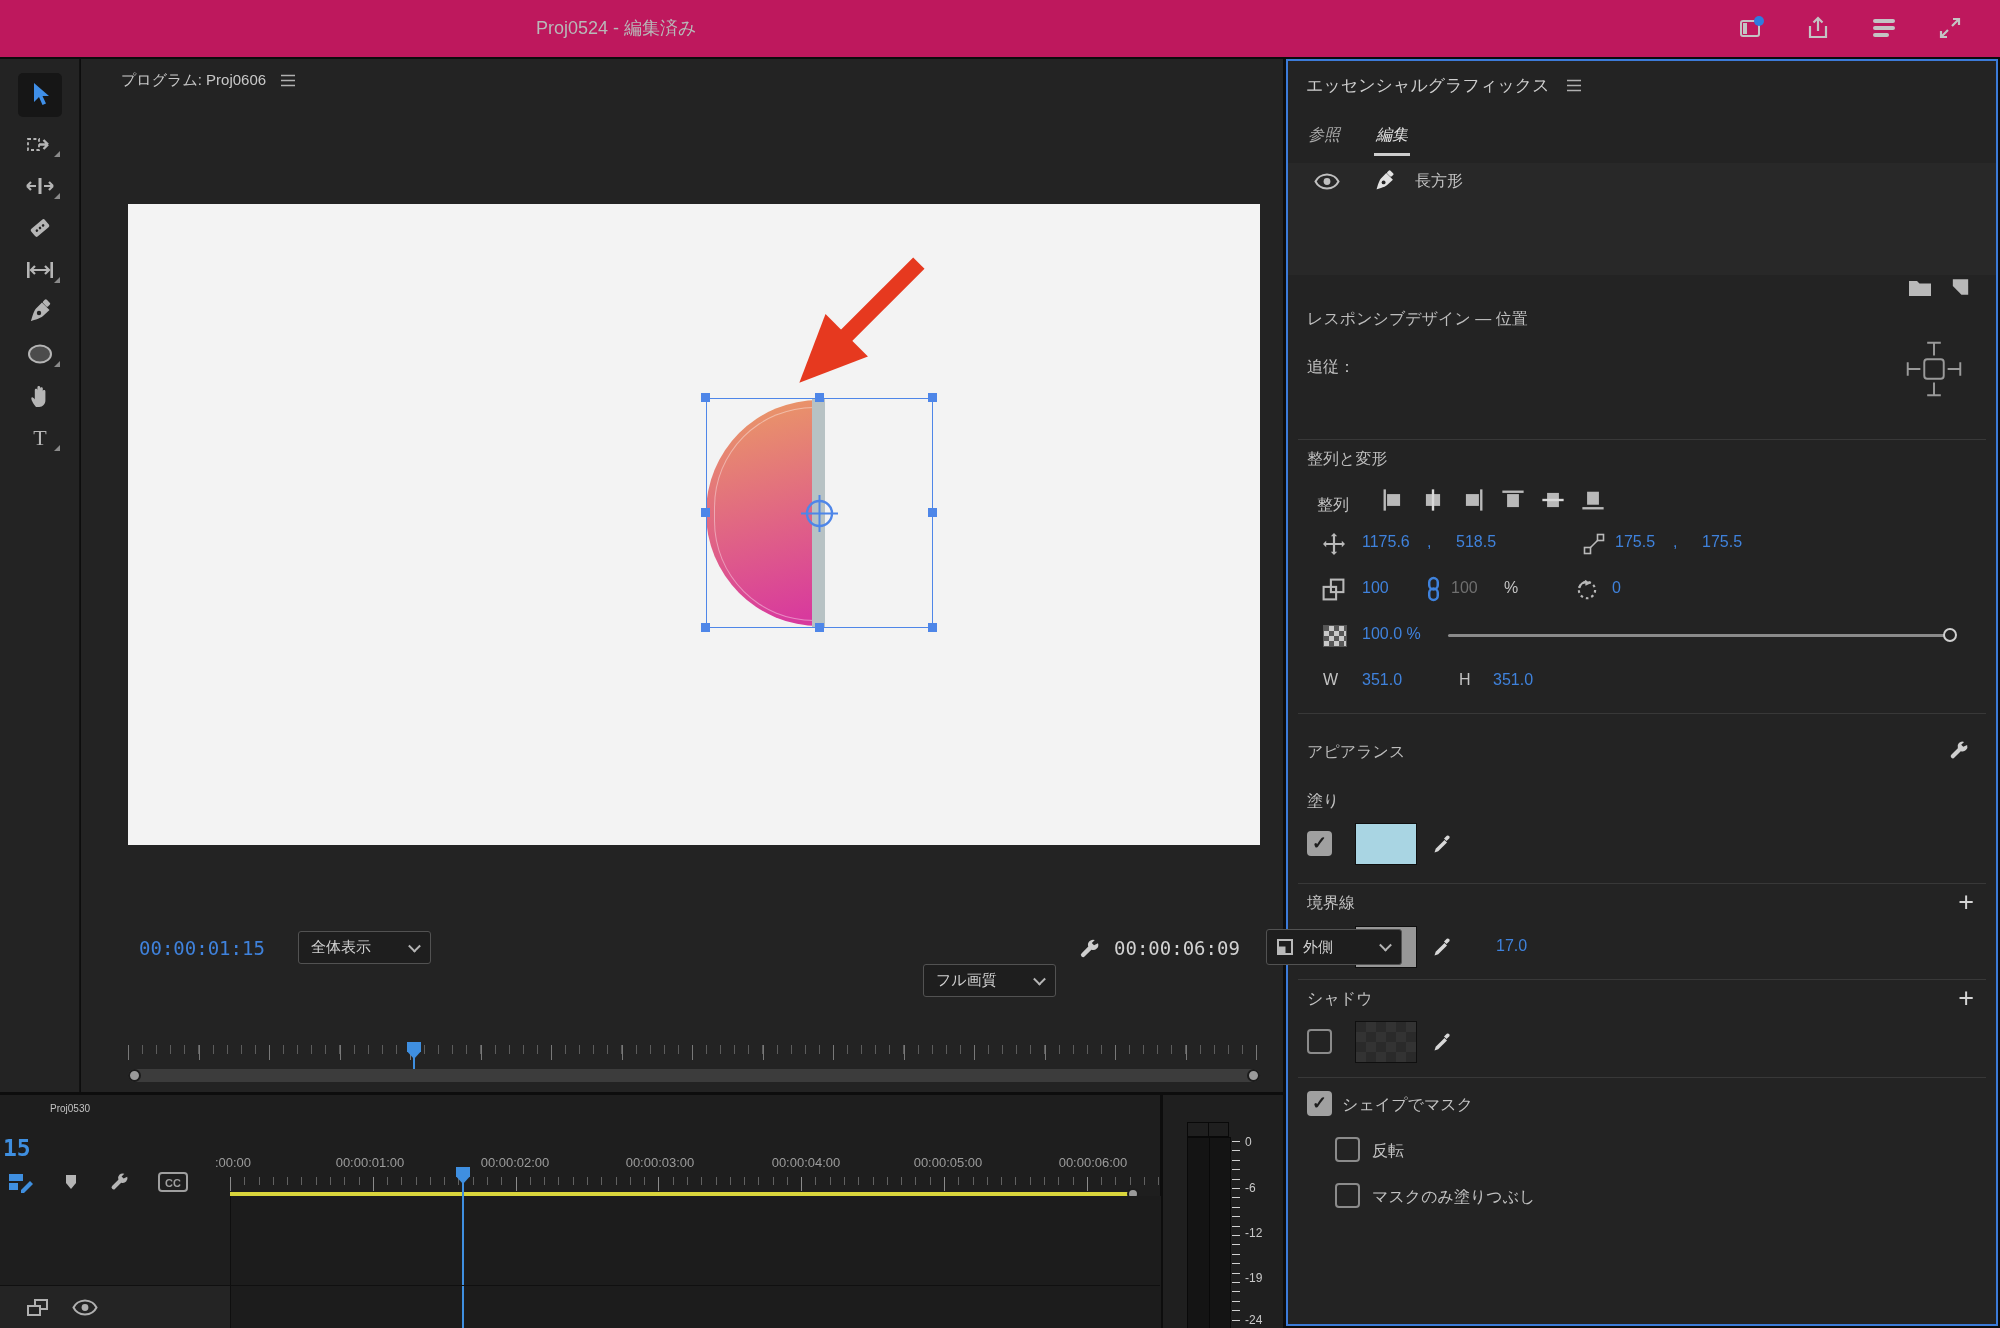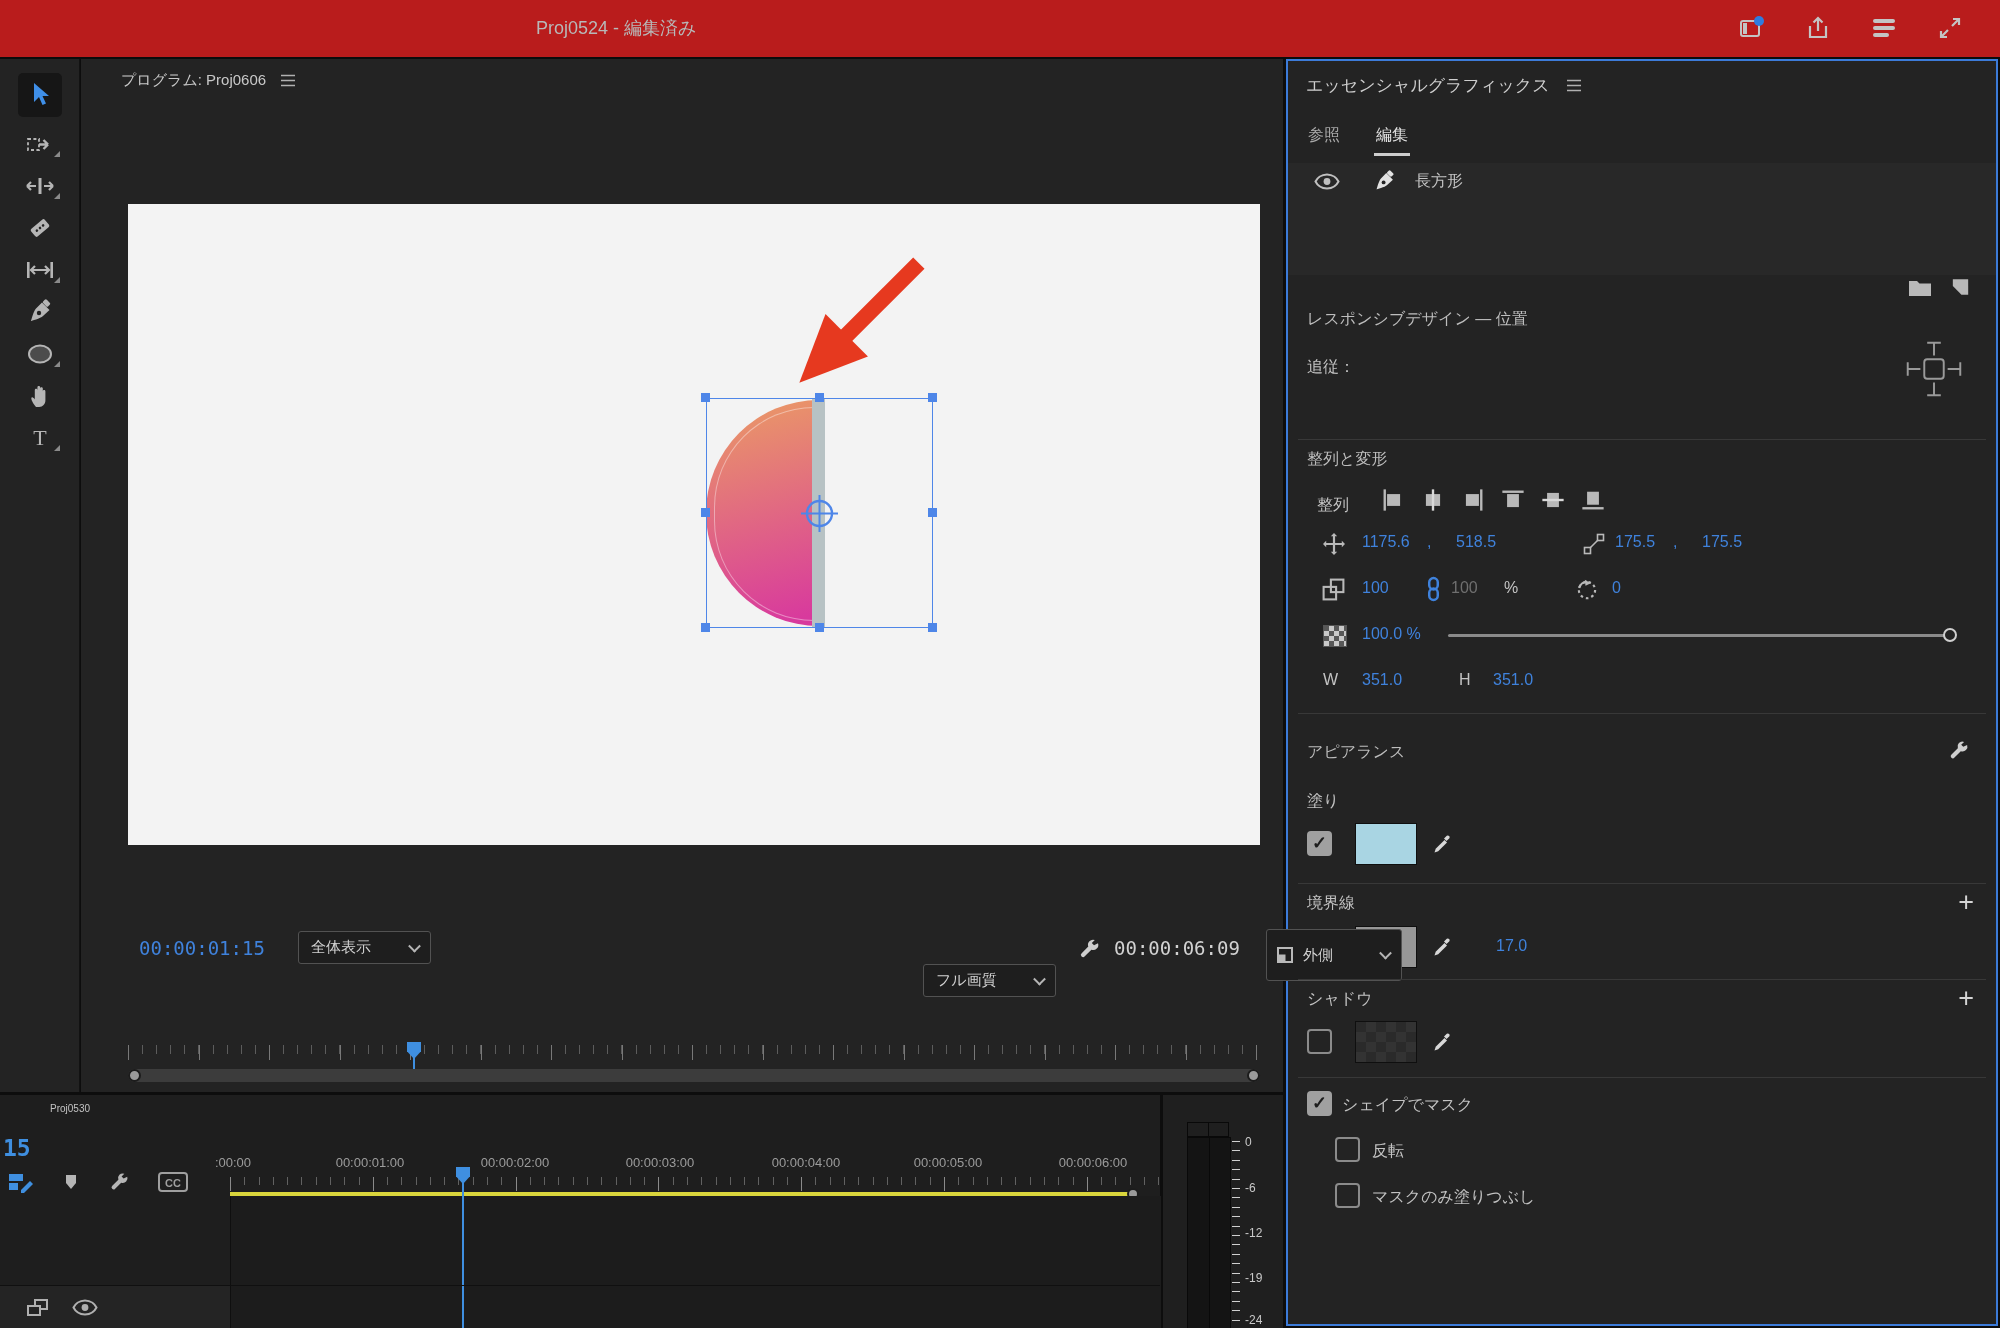--- a/index.html
+++ b/index.html
@@ -2,21 +2,21 @@
 <html style="--value-blue: #3f82dc; --selection-blue: #4e86e8; --fill-swatch: #a9d5e3; --stroke-swatch: #979797; --shadow-swatch: #2e2e2e; --arrow-red: #e6391f; --gradient-top: #eb9d64; --gradient-bottom: #d83a9d; --timeline-yellow: #d9d53c;"><head>
 <meta charset="utf-8">
 <style>
   html,body{margin:0;padding:0;background:#0d0d0d;}
   .app{position:relative;width:2000px;height:1328px;background:#0d0d0d;overflow:hidden;
        font-family:"Liberation Sans",sans-serif;color:#c9c9c9;-webkit-font-smoothing:antialiased;}
   .abs{position:absolute;}
   svg{display:block;}
 
   
-  .titlebar{position:absolute;left:0;top:0;width:2000px;height:57px;background:#b91c1c;border-bottom:2px solid #0c0c0c;}
+  .titlebar{position:absolute;left:0;top:0;width:2000px;height:57px;background:#be185d;border-bottom:2px solid #0c0c0c;}
   .tb-title{position:absolute;left:536px;top:16px;font-size:18px;color:#b8b8b8;}
   .tb-actions{position:absolute;right:34px;top:12px;display:flex;gap:34px;align-items:center;}
   .tb-btn{width:32px;height:32px;display:flex;align-items:center;justify-content:center;cursor:pointer;}
 
   
   .toolbar{position:absolute;left:0;top:59px;width:80px;height:1033px;background:#232323;border-right:1px solid #121212;
            display:flex;flex-direction:column;align-items:center;padding-top:14px;gap:11px;box-sizing:border-box;}
   .tool{width:44px;height:31px;display:flex;align-items:center;justify-content:center;position:relative;}
   .tool.active{background:#161616;border-radius:5px;height:44px;}
   .tool.fly::after{content:"";position:absolute;right:2px;bottom:2px;border-left:6px solid transparent;border-bottom:6px solid #8a8a8a;}
@@ -71,21 +71,21 @@
   .meter-clip{position:absolute;left:24px;top:27px;width:42px;height:15px;border:1px solid #090909;box-sizing:border-box;}
   .meter-div{position:absolute;left:50%;top:0;width:1px;height:100%;background:#090909;}
   .meter-ticks{position:absolute;left:69px;top:46px;width:8px;height:182px;
       background-image:repeating-linear-gradient(180deg,#cfcfcf 0 1px,transparent 1px 9.4px);}
   .mlabel{position:absolute;left:82px;font-size:12px;color:#c9c9c9;}
 
   
   .eg{position:absolute;left:1286px;top:59px;width:712px;height:1267px;background:#232323;
       border:2px solid #3c7bd9;box-sizing:border-box;}
   .eg-title{position:absolute;left:18px;top:13px;font-size:17px;color:#cfcfcf;display:flex;gap:16px;align-items:center;}
-  .eg-tab{position:absolute;top:64px;font-size:16px;color:#a8a8a8;cursor:pointer;}
+  .eg-tab{position:absolute;top:64px;font-size:16px;color:#a8a8a8;cursor:pointer;font-style:italic;}
   .eg-tab.active{color:#e2e2e2;}
   .eg-tab.active::after{content:"";position:absolute;left:-2px;right:-2px;bottom:-10px;height:3px;background:#cdcdcd;}
   .eg-layers{position:absolute;left:0;top:102px;width:708px;height:112px;background:#282828;}
   .eg-layer{height:37px;display:flex;align-items:center;cursor:pointer;}
   .eg-layer.selected{background:#3f3f3f;}
   .eg-row{position:absolute;left:0;width:708px;height:32px;}
   .eg-head{font-size:16px;color:#bdbdbd;}
   .val{font-size:16px;color:var(--value-blue);cursor:text;}
   .val.dim{color:#6f6f6f;}
   .divider{position:absolute;left:10px;width:688px;height:1px;background:#383838;}
@@ -556,21 +556,21 @@
       <span class="plusbtn">+</span>
     </div>
     <div class="eg-row" style="top:865px;height:46px;">
       <div class="cb checked abs" style="left:19px;top:8px;"></div>
       <div class="swatch abs" style="left:67px;top:0;background:var(--stroke-swatch);"></div>
       <svg class="abs" style="left:143px;top:9px;" width="24" height="24" viewBox="0 0 24 24">
         <path d="M3.5 20.5l1.2-3.7 8.8-8.8 2.5 2.5-8.8 8.8z" fill="#d8d8d8"></path>
         <path d="M13 6.5l2.8-2.8a1.9 1.9 0 012.6 2.6L15.5 9z" fill="#d8d8d8"></path>
       </svg>
       <span class="abs val" style="left:208px;top:11px;">17.0</span>
-      <div class="dd abs" style="right:22px;top:3px;width:136px;height:52px;padding-left:8px;">
+      <div class="dd abs" style="right:22px;top:3px;width:136px;height:36px;padding-left:8px;">
         <svg width="20" height="20" viewBox="0 0 20 20" style="margin-right:8px;">
           <rect x="3" y="3" width="14" height="14" fill="none" stroke="#b9b9b9" stroke-width="2"></rect>
           <path d="M3 17V9.5h7.5V17z" fill="#b9b9b9"></path>
         </svg>
         <span>外側</span>
         <span class="chev"></span>
       </div>
     </div>
 
     <div class="divider" style="top:918px;"></div>

